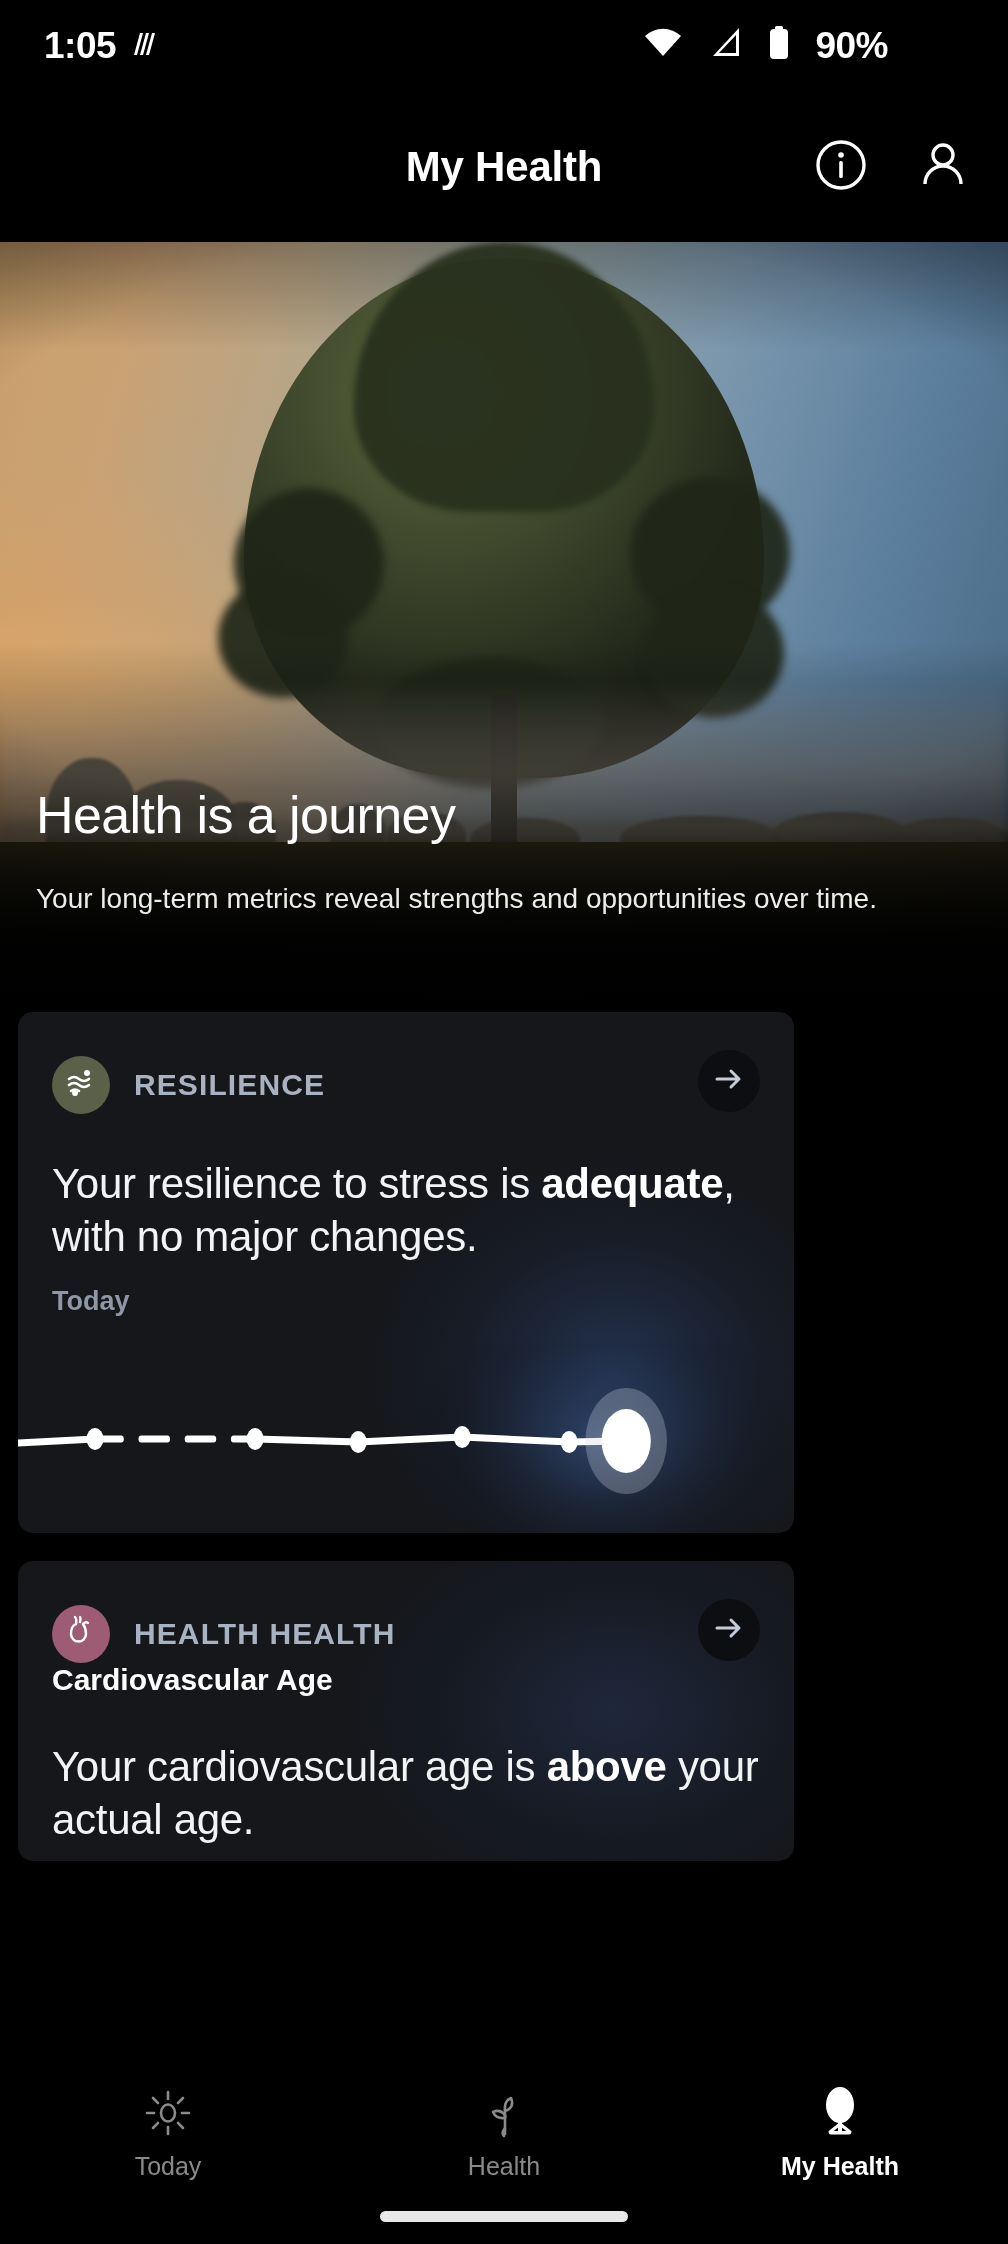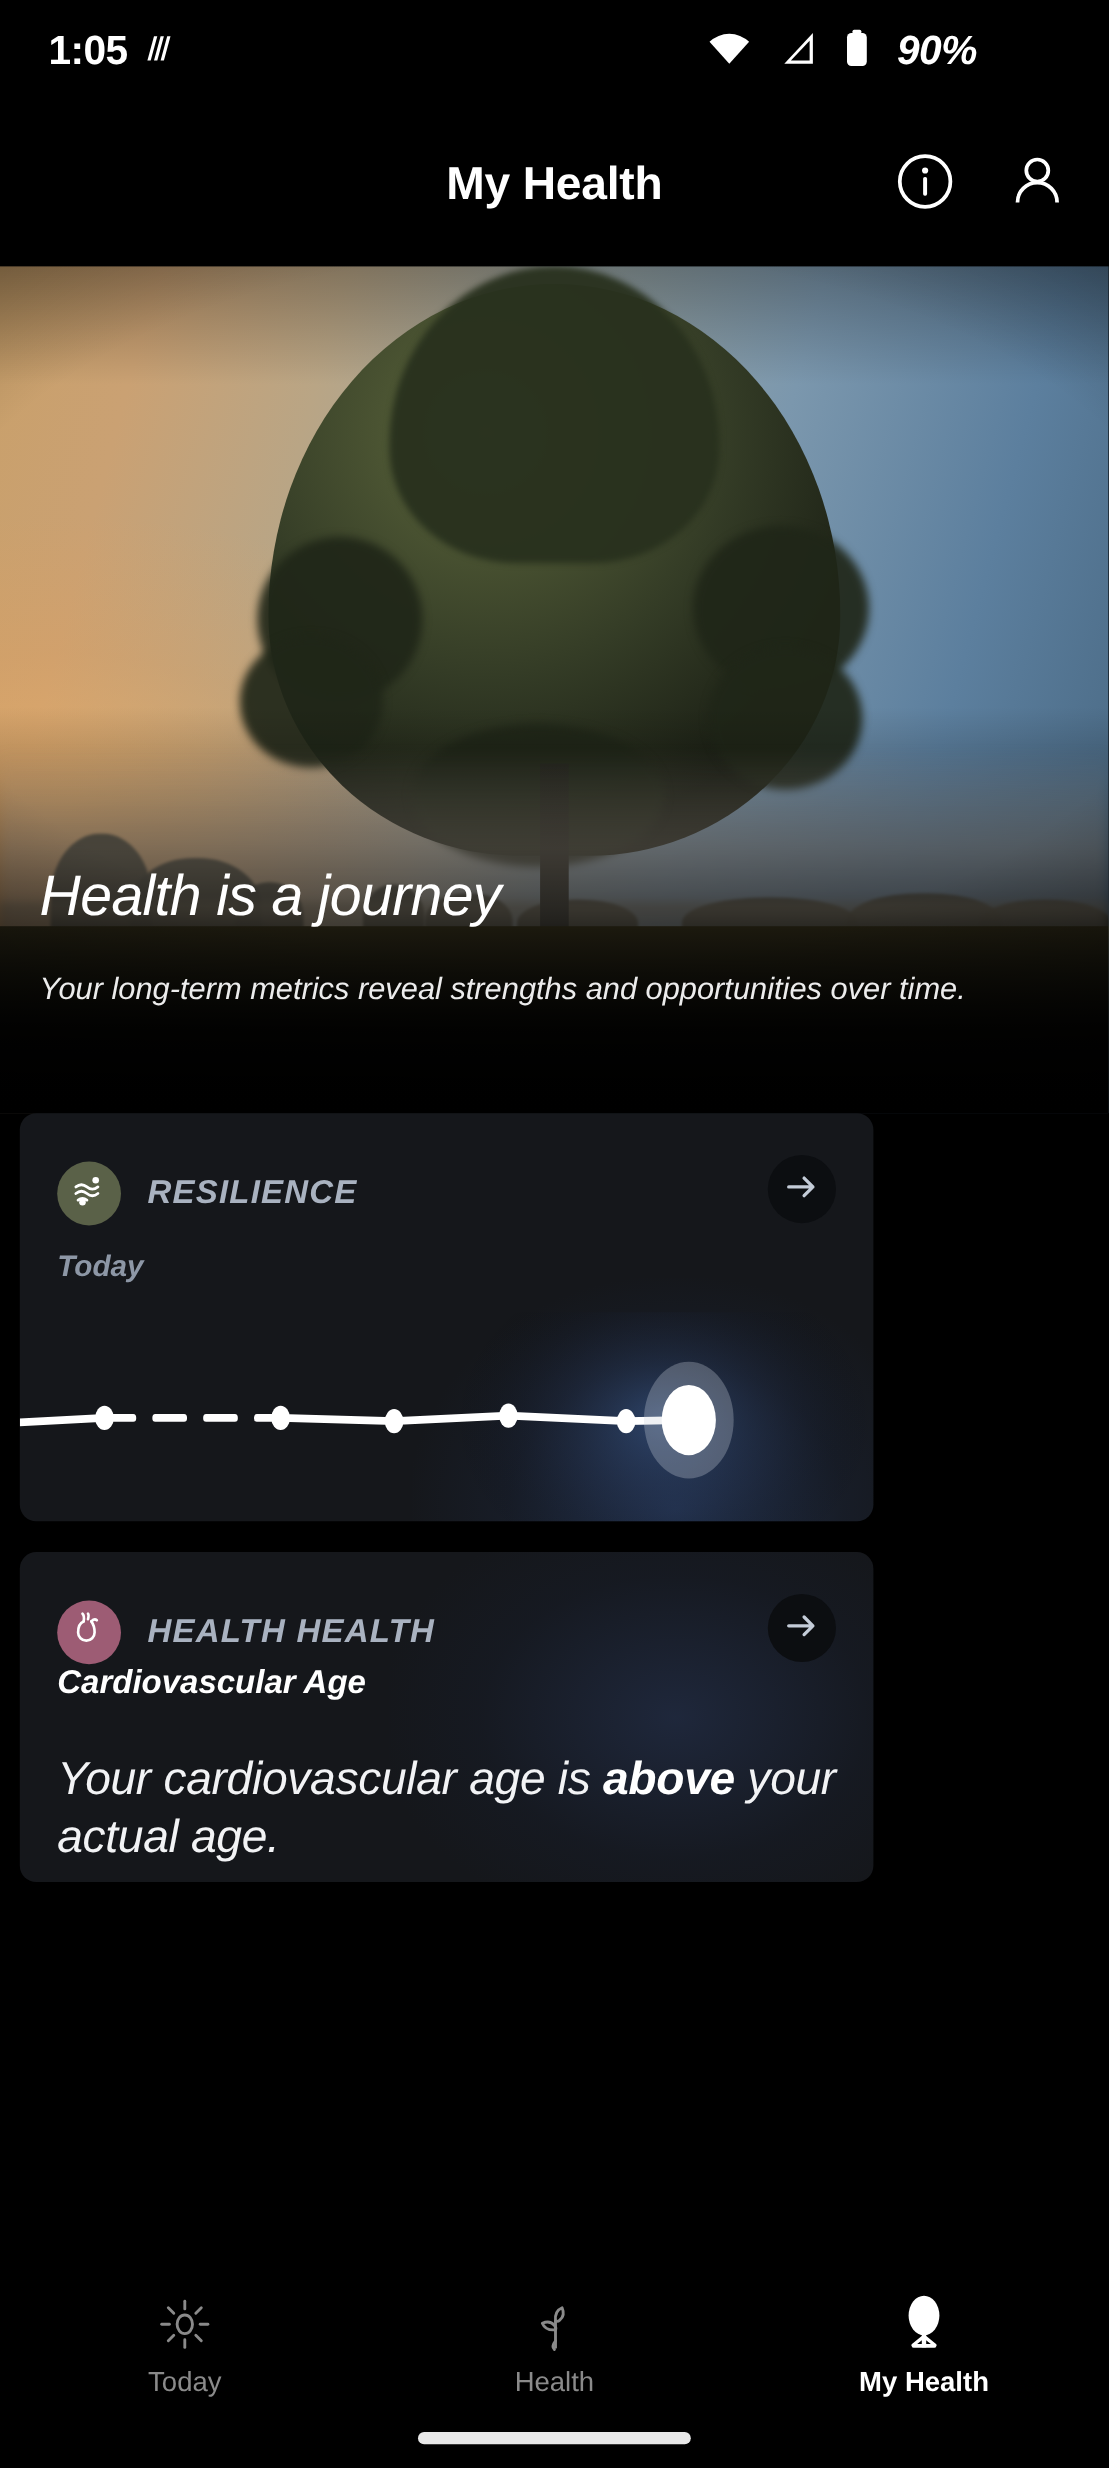--- a/index.html
+++ b/index.html
@@ -12,39 +12,39 @@
   .phone { position:relative; width:1008px; height:2244px; background:#000; overflow:hidden; }
 
   
   .statusbar {
     position:absolute; top:0; left:0; width:932px; height:92px;
     display:flex; align-items:center; justify-content:space-between;
     padding:0 44px; color:#fff; z-index:40;
   }
   .sb-left { display:flex; align-items:center; gap:14px; }
   .sb-time { font-size:37px; font-weight:600; letter-spacing:-0.5px; }
-  .sb-right { display:flex; align-items:center; gap:24px;font-style:italic; }
+  .sb-right { display:flex; gap:24px; }
   .sb-batt-pct { font-size:37px; font-weight:600; letter-spacing:-0.5px; }
 
   
   .appbar {
     position:absolute; top:92px; left:0; width:1008px; height:150px;
     display:flex; align-items:center; z-index:40; background:#000;
   }
   .appbar-title {
     position:absolute; left:0; right:0; text-align:center;
     color:#fff; font-size:42px; font-weight:700; letter-spacing:-0.2px;
   }
   .appbar-actions {
     position:absolute; right:36px; display:flex; align-items:center; gap:44px;
   }
   .icon-btn { width:58px; height:58px; display:flex; align-items:center; justify-content:center; cursor:pointer; }
 
   
-  .content { position:absolute; top:242px; left:0; width:812px; height:2002px; background:#000;font-style:italic; }
+  .content { position:absolute; top:242px; left:0; width:812px; height:2002px; background:#000; }
 
   
   .hero { position:relative; width:1008px; height:770px; overflow:hidden; background:#07080a; }
   .hero-photo { position:absolute; inset:0; }
   .hero-sky {
     position:absolute; inset:0;
     background:
       linear-gradient(to bottom, rgba(0,0,0,0.30) 0%, rgba(0,0,0,0) 14%),
       linear-gradient(105deg, #c9a06a 0%, #caa173 12%, #b9a585 26%, #9aa6a4 44%, #7b97ad 62%, #5c7f9e 80%, #46657f 100%);
   }
@@ -312,20 +312,21 @@
 
       <div class="go-btn">
         <span>
           <svg width="34" height="34" viewBox="0 0 34 34">
               <path d="M5 17 H27 M19 9 L27 17 L19 25" fill="none" stroke="#c4ccd8" stroke-width="3" stroke-linecap="round" stroke-linejoin="round"></path>
             </svg>
         </span>
       </div>
 
       <div class="card-body">
+        <div class="headline"><span>Your resilience to stress is </span><b>adequate</b><span>, with no major changes.</span></div>
         <div class="sub-label">Today</div>
 
         <div class="spark">
           <svg viewBox="0 0 1008 190" preserveAspectRatio="none">
             <defs>
               <radialGradient id="endglow" cx="50%" cy="50%" r="50%">
                 <stop offset="0%" stop-color="#3d5f96" stop-opacity="0.55"></stop>
                 <stop offset="55%" stop-color="#22304e" stop-opacity="0.22"></stop>
                 <stop offset="100%" stop-color="#000000" stop-opacity="0"></stop>
               </radialGradient>

